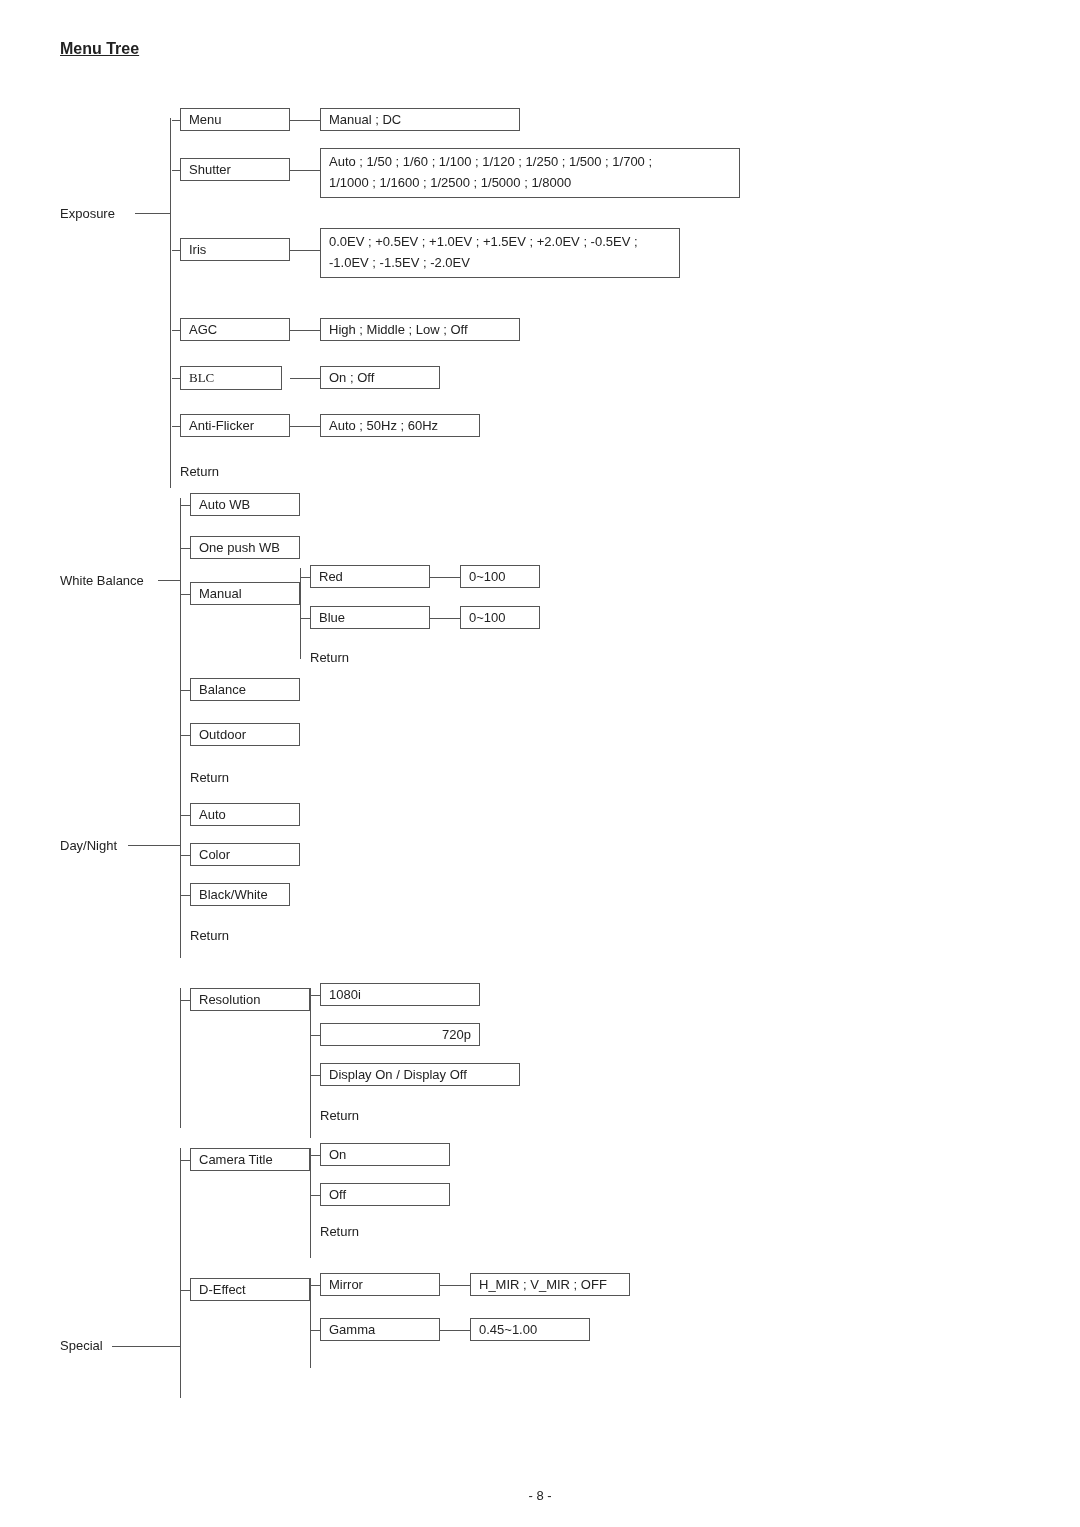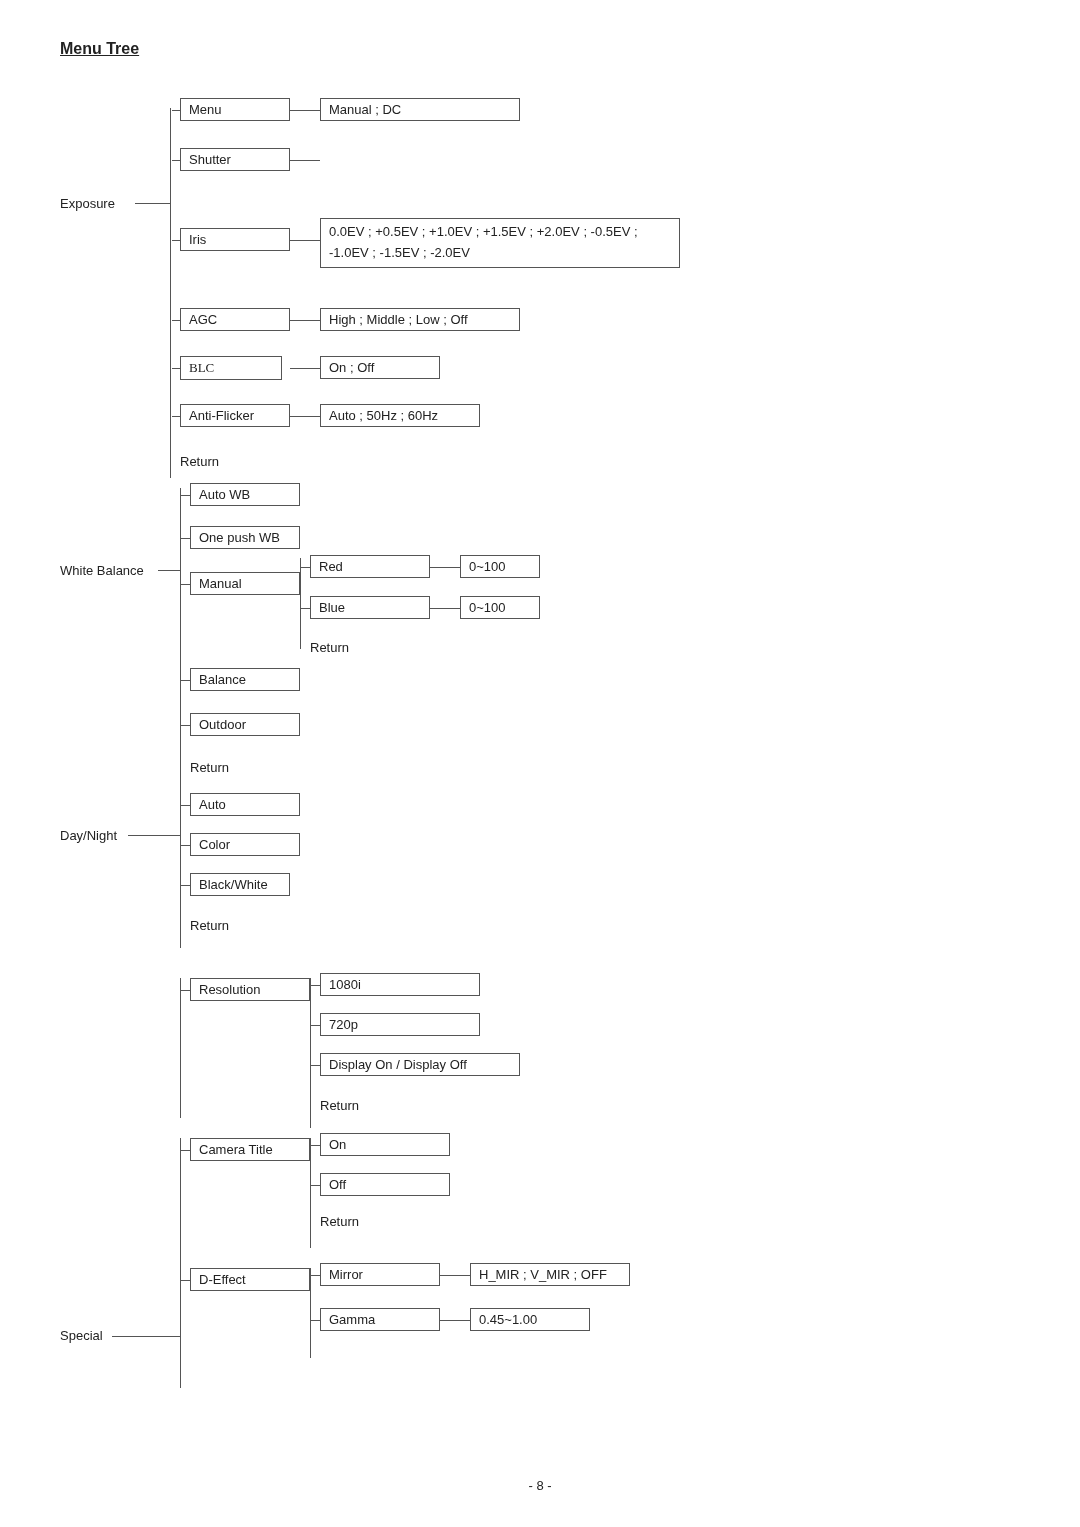--- a/index.html
+++ b/index.html
@@ -14,21 +14,21 @@
     }
 
     .page {
       padding: 40px 60px;
     }
 
     .menu-title {
       font-size: 16px;
       font-weight: bold;
       text-decoration: underline;
-      margin-bottom: 20px;
+      margin-bottom: 30px;
     }
 
     
     .tree-container {
       position: relative;
       width: 960px;
       height: 1380px;
     }
 
     .box {
@@ -81,20 +81,24 @@
 
     <div class="box" style="left:120px; top:20px; width:110px;">Menu</div>
     <div class="hline" style="left:112px; top:32px; width:8px;"></div>
     <div class="hline" style="left:230px; top:32px; width:30px;"></div>
     <div class="box" style="left:260px; top:20px; width:200px;">Manual ; DC</div>
 
     <div class="box" style="left:120px; top:70px; width:110px;">Shutter</div>
     <div class="hline" style="left:112px; top:82px; width:8px;"></div>
     <div class="hline" style="left:230px; top:82px; width:30px;"></div>
 
+    <div class="box" style="left:260px; top:60px; width:420px; line-height:1.6;">
+      <span>Auto ; 1/50 ; 1/60 ; 1/100 ; 1/120 ; 1/250 ; 1/500 ; 1/700 ;</span><br>
+      <span>1/1000 ; 1/1600 ; 1/2500 ; 1/5000 ; 1/8000</span>
+    </div>
 
     <div class="box" style="left:120px; top:150px; width:110px;">Iris</div>
     <div class="hline" style="left:112px; top:162px; width:8px;"></div>
     <div class="hline" style="left:230px; top:162px; width:30px;"></div>
     <div class="box" style="left:260px; top:140px; width:360px; line-height:1.6;">
       <span>0.0EV ; +0.5EV ; +1.0EV ; +1.5EV ; +2.0EV ; -0.5EV ;</span><br>
       <span>-1.0EV ; -1.5EV ; -2.0EV</span>
     </div>
 
     <div class="box" style="left:120px; top:230px; width:110px;">AGC</div>
@@ -176,21 +180,21 @@
     <div class="vline" style="left:120px; top:900px; height:140px;"></div>
 
     <div class="box" style="left:130px; top:900px; width:120px;">Resolution</div>
     <div class="hline" style="left:120px; top:912px; width:10px;"></div>
 
     <div class="vline" style="left:250px; top:900px; height:150px;"></div>
 
     <div class="box" style="left:260px; top:895px; width:160px;">1080i</div>
     <div class="hline" style="left:250px; top:907px; width:10px;"></div>
 
-    <div class="box" style="left:260px; top:935px; width:160px;">720p</div>
+    <div class="box" style="left:260px; top:935px; width:160px;text-align:right;">720p</div>
     <div class="hline" style="left:250px; top:947px; width:10px;"></div>
 
     <div class="box" style="left:260px; top:975px; width:200px;">Display On / Display Off</div>
     <div class="hline" style="left:250px; top:987px; width:10px;"></div>
 
     <div class="label" style="left:260px; top:1020px;">Return</div>
     <div class="vline" style="left:250px; top:1014px; height:15px;"></div>
 
     <div class="vline" style="left:120px; top:1060px; height:130px;"></div>
 

